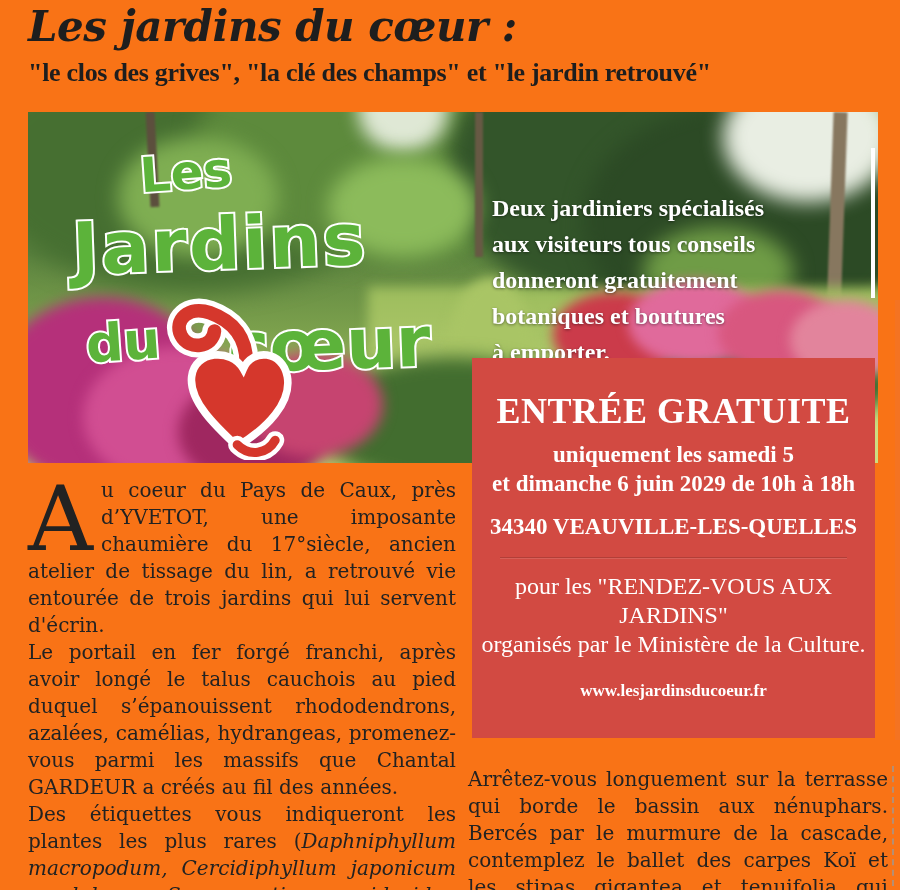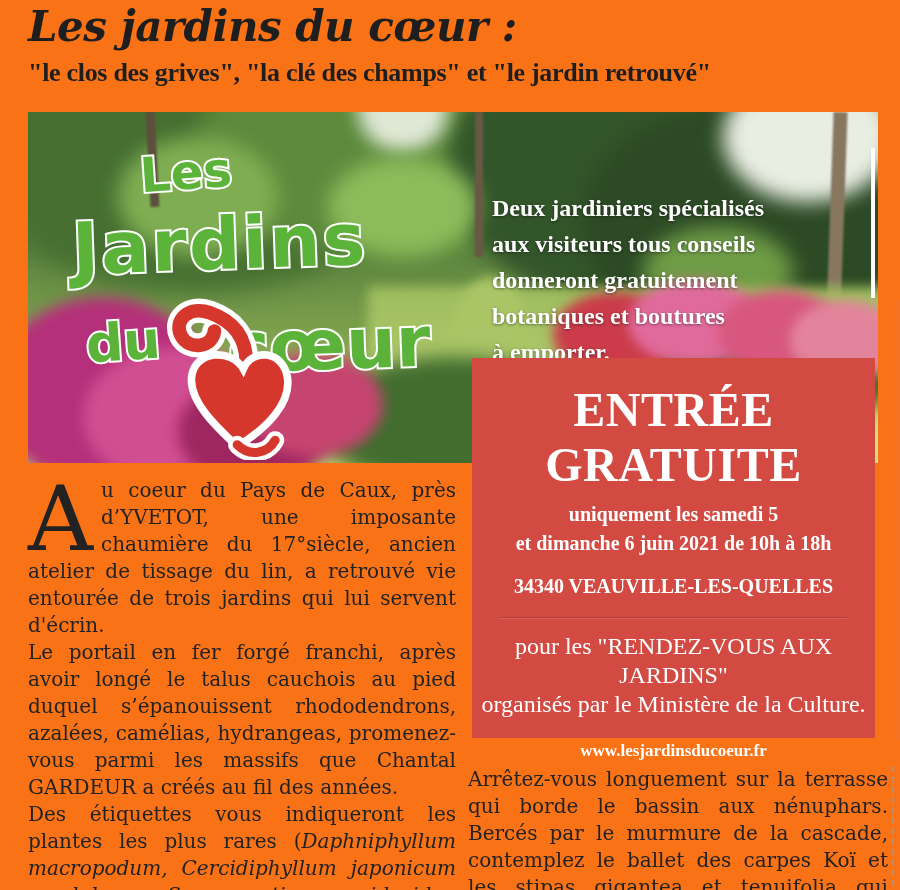--- a/index.html
+++ b/index.html
@@ -29,22 +29,22 @@
 
   
   .photo-caption{position:absolute;top:30px;right:26px;width:360px;text-align:left;
                  font-family:"Liberation Serif",serif;font-weight:bold;font-size:24px;line-height:36px;
                  color:#fff;text-shadow:0 1px 3px rgba(0,0,0,.45);margin-top:48px;}
   .vline{position:absolute;right:3px;top:36px;width:4px;height:150px;background:#fff;}
 
   
   .redbox{position:absolute;left:472px;top:358px;width:403px;height:380px;background:#d24a42;
           color:#fff;text-align:center;font-family:"Liberation Serif",serif;z-index:5;}
-  .rb-heading{margin-top:24px;font-size:48px;font-weight:bold;letter-spacing:0.5px;}
-  .rb-line{font-size:20px;font-weight:bold;line-height:29px;}
+  .rb-heading{margin-top:32px;font-size:36px;font-weight:bold;letter-spacing:0.5px;}
+  .rb-line{font-size:23px;font-weight:bold;line-height:29px;}
   .rb-line.reg{font-weight:normal;font-size:24px;}
   .rb-gap-s{height:8px;}  .rb-gap-m{height:14px;}
   .rb-divider{width:86%;margin:16px auto 14px auto;border-top:1px solid rgba(0,0,0,.15);
               box-shadow:0 1px 0 rgba(255,255,255,.12);}
   .rb-site{margin-top:22px;font-size:17px;font-weight:bold;}
 
   
   .col{position:absolute;font-size:20px;line-height:27px;text-align:justify;color:#222;}
   .col p{margin:0;}
   .leftcol{left:28px;top:477px;width:428px;}
@@ -117,21 +117,21 @@
       <div>botaniques et boutures</div>
       <div>à emporter.</div>
     </div>
     <div class="vline"></div>
   </div>
 
   <div class="redbox">
     <div class="rb-heading">ENTRÉE GRATUITE</div>
     <div class="rb-gap-s"></div>
     <div class="rb-line">uniquement les samedi 5</div>
-    <div class="rb-line">et dimanche 6 juin 2021 de 10h à 18h</div>
+    <div class="rb-line">et dimanche 6 juin 2029 de 10h à 18h</div>
     <div class="rb-gap-m"></div>
     <div class="rb-line">34340 VEAUVILLE-LES-QUELLES</div>
     <div class="rb-divider"></div>
     <div class="rb-line reg">pour les "RENDEZ-VOUS AUX JARDINS"</div>
     <div class="rb-line reg">organisés par le Ministère de la Culture.</div>
     <div class="rb-site">www.lesjardinsducoeur.fr</div>
   </div>
 
   <div class="col leftcol">
     <p><span class="dropcap">A</span><span>u coeur du Pays de Caux, près d’YVETOT, une imposante chaumière du 17°siècle, ancien atelier de tissage du lin, a retrouvé vie entourée de trois jardins qui lui servent d'écrin.</span></p>

